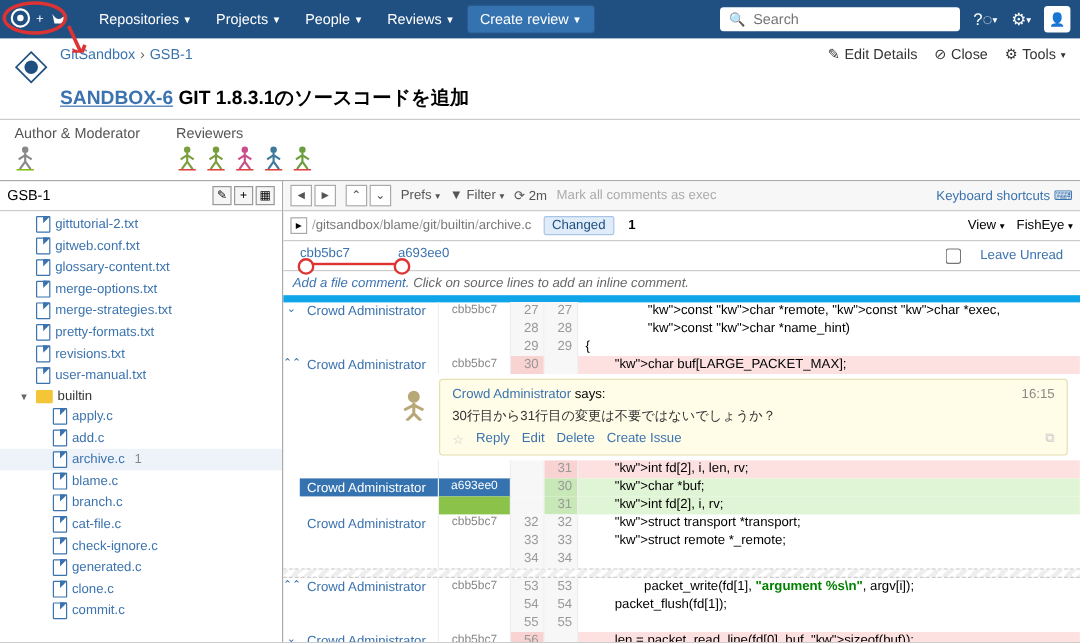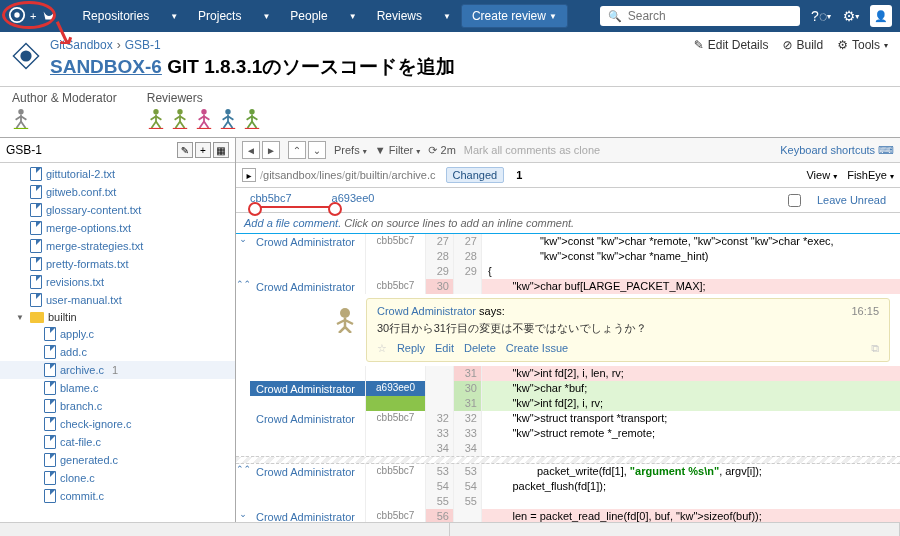--- a/index.html
+++ b/index.html
@@ -4,36 +4,36 @@
 <style>
 *{box-sizing:border-box;margin:0;padding:0;font-family:Arial,sans-serif}
 body{width:900px;height:536px;overflow:hidden;font-size:11px;background:#fff;position:relative}
 a{color:#3b73af;text-decoration:none}
 
 
 .topnav{background:#205081;height:32px;display:flex;align-items:center;padding:0 8px;color:#fff}
 .topnav .logo-group{display:flex;align-items:center;gap:4px;margin-right:14px;position:relative}
 .logo-circle-red{position:absolute;left:-6px;top:-5px;width:54px;height:28px;border:3px solid #d33;border-radius:50%;pointer-events:none}
 .logo-arrow{position:absolute;left:42px;top:14px;width:24px;height:24px;pointer-events:none}
-.nav-item{color:#fff;padding:0 10px;font-size:12px;display:flex;align-items:center;gap:21px;cursor:pointer;height:32px}
+.nav-item{color:#fff;padding:0 10px;font-size:12px;display:flex;align-items:center;gap:3px;cursor:pointer;height:32px}
 .caret{font-size:8px}
 .btn-create{background:#3572b0;border:1px solid #2a5a8e;border-radius:3px;padding:4px 10px;color:#fff;font-size:12px;cursor:pointer;display:flex;align-items:center;gap:3px}
 .spacer{flex:1}
 .search-box{background:#fff;border-radius:3px;padding:3px 8px;display:flex;align-items:center;gap:6px;width:200px;margin-right:10px}
 .search-box input{border:none;outline:none;font-size:12px;width:100%}
 .topicons{display:flex;gap:8px;align-items:center}
 .topicon{width:22px;height:22px;display:flex;align-items:center;justify-content:center;cursor:pointer;color:#fff;font-size:14px}
 .avatar-box{background:#fff;border-radius:3px;width:22px;height:22px;display:flex;align-items:center;justify-content:center;color:#555}
 
 
 .subhead{padding:6px 12px;display:flex;align-items:flex-start;border-bottom:1px solid #ccc}
 .bigicon{width:28px;height:28px;margin-right:10px;margin-top:4px}
 .crumb{font-size:12px;color:#3b73af}
 .crumb .sep{color:#666;margin:0 4px}
-.title-row{font-size:19px;margin-top:2px}
+.title-row{font-size:16px;margin-top:20px}
 .title-row .key{text-decoration:underline;font-weight:bold}
 .head-actions{display:flex;gap:14px;margin-left:auto;align-items:center;color:#333;font-size:12px}
 .head-actions .act{display:flex;align-items:center;gap:4px;cursor:pointer}
 
 
 .statusrow{display:flex;align-items:center;padding:4px 12px 8px;gap:30px}
 .status-left{font-size:13px}
 .status-left b{font-weight:bold}
 .slider{width:230px;height:4px;background:#ddd;border-radius:2px;position:relative;margin-top:6px}
 .slider-dot{position:absolute;left:0;top:-4px;width:12px;height:12px;background:#7ab800;border-radius:50%}
@@ -75,21 +75,21 @@
 .path-right{margin-left:auto;display:flex;gap:10px;align-items:center}
 
 .revbar{padding:4px 14px;border-bottom:1px solid #ccc;font-size:11px}
 .revbar .revs{display:flex;gap:40px;color:#3b73af}
 .revbar .track{height:2px;background:#d33;width:90px;margin-top:2px;position:relative}
 .revbar .track::before,.revbar .track::after{content:'';position:absolute;top:-4px;width:10px;height:10px;background:#fff;border:2px solid #d33;border-radius:50%}
 .revbar .track::before{left:-2px}
 .revbar .track::after{right:-2px}
 .unread{margin-left:auto;color:#3b73af;display:flex;align-items:center;gap:16px}
 
-.filecomment{padding:4px 8px;font-size:11px;font-style:italic;color:#666;border-bottom:1px solid #0ea5e9}
+.filecomment{padding:4px 8px;font-size:11px;font-style:italic;color:#666;border-bottom:6px solid #0ea5e9}
 .filecomment a{font-style:italic}
 
 .diff{flex:1;overflow:auto;font-family:"Courier New",monospace;font-size:11px}
 .drow{display:flex;align-items:stretch;min-height:15px}
 .gutter-l{width:116px;padding:1px 6px;color:#3b73af;font-family:Arial;font-size:11px;display:flex;align-items:center;border-right:1px solid #eee}
 .gutter-l.b{background:#3572b0;color:#fff}
 .rev-col{width:60px;padding:1px 4px;color:#888;font-family:Arial;font-size:10px;text-align:center;border-right:1px solid #eee}
 .rev-col.b{background:#3572b0;color:#fff}
 .rev-col.g{background:#8bc34a;color:#fff}
 .ln{width:28px;text-align:right;padding:1px 4px;color:#999;border-right:1px solid #eee;background:#f7f7f7}
@@ -181,21 +181,21 @@
       <span style="font-weight:bold">GIT 1.8.3.1のソースコードを追加</span>
     </div>
   </div>
   <div class="head-actions">
     <span class="act">
         <span>✎</span>
         <span>Edit Details</span>
       </span>
     <span class="act">
         <span>⊘</span>
-        <span>Build</span>
+        <span>Close</span>
       </span>
     <span class="act">
         <span>⚙</span>
         <span>Tools</span>
         <span class="caret">▾</span>
       </span>
   </div>
 </div>
 
 <div class="statusrow">
@@ -305,25 +305,25 @@
         <div class="tree-item file-c">
           <span class="file-icon"></span>
           <a>blame.c</a>
         </div>
         <div class="tree-item file-c">
           <span class="file-icon"></span>
           <a>branch.c</a>
         </div>
         <div class="tree-item file-c">
           <span class="file-icon"></span>
+          <a>cat-file.c</a>
+        </div>
+        <div class="tree-item file-c">
+          <span class="file-icon"></span>
           <a>check-ignore.c</a>
-        </div>
-        <div class="tree-item file-c">
-          <span class="file-icon"></span>
-          <a>cat-file.c</a>
         </div>
         <div class="tree-item file-c">
           <span class="file-icon"></span>
           <a>generated.c</a>
         </div>
         <div class="tree-item file-c">
           <span class="file-icon"></span>
           <a>clone.c</a>
         </div>
         <div class="tree-item file-c">
@@ -339,27 +339,27 @@
         <span class="tb-btn">◄</span>
         <span class="tb-btn">►</span>
       </div>
       <div class="tb-group">
         <span class="tb-btn">⌃</span>
         <span class="tb-btn">⌄</span>
       </div>
       <span class="tb-link"><span>Prefs</span> <span class="caret">▾</span></span>
       <span class="tb-link"><span>▼</span> <span>Filter</span> <span class="caret">▾</span></span>
       <span class="tb-link">⟳ <span>2m</span></span>
-      <span class="mark-read">Mark all comments as clone</span>
+      <span class="mark-read">Mark all comments as exec</span>
       <a class="kbd"><span>Keyboard shortcuts</span> ⌨</a>
     </div>
 
     <div class="pathbar">
       <span class="tb-btn" style="width:14px;height:14px">▸</span>
-      <span id="pathsegs"><span class="slash">/</span><span class="seg">gitsandbox</span><span class="slash">/</span><span class="seg">lines</span><span class="slash">/</span><span class="seg">git</span><span class="slash">/</span><span class="seg">builtin</span><span class="slash">/</span><span class="seg">archive.c</span></span>
+      <span id="pathsegs"><span class="slash">/</span><span class="seg">gitsandbox</span><span class="slash">/</span><span class="seg">blame</span><span class="slash">/</span><span class="seg">git</span><span class="slash">/</span><span class="seg">builtin</span><span class="slash">/</span><span class="seg">archive.c</span></span>
       <span class="changed-badge">Changed</span>
       <b style="margin-left:8px">1</b>
       <div class="path-right">
         <span><span>View</span> <span class="caret">▾</span></span>
         <span><span>FishEye</span> <span class="caret">▾</span></span>
       </div>
     </div>
 
     <div class="revbar" style="display:flex;align-items:center">
       <div>

